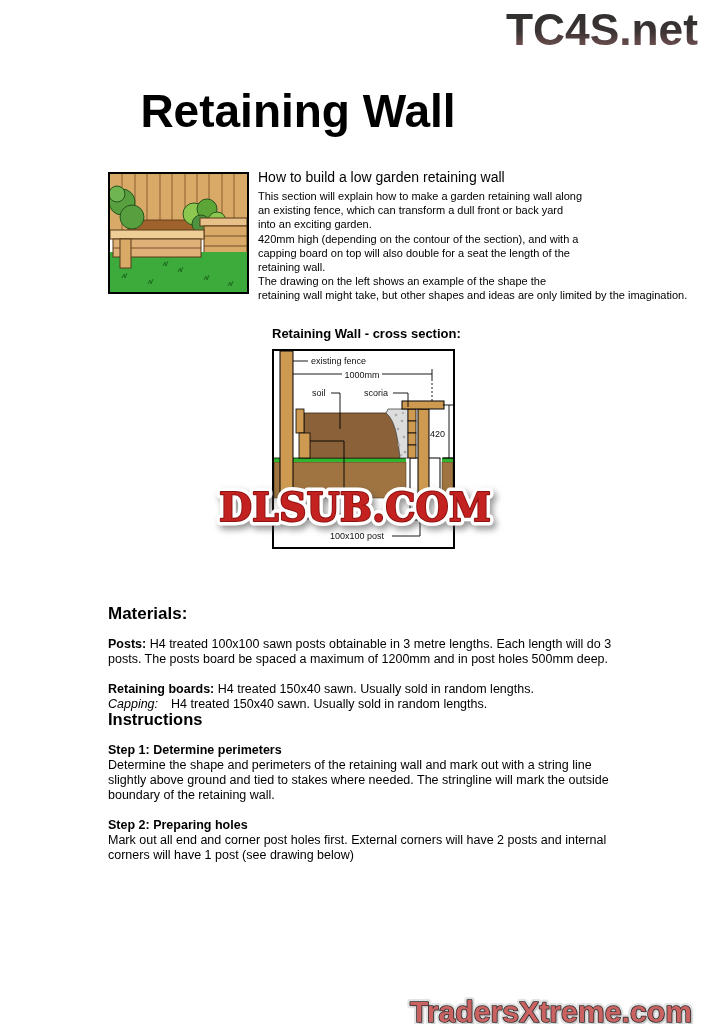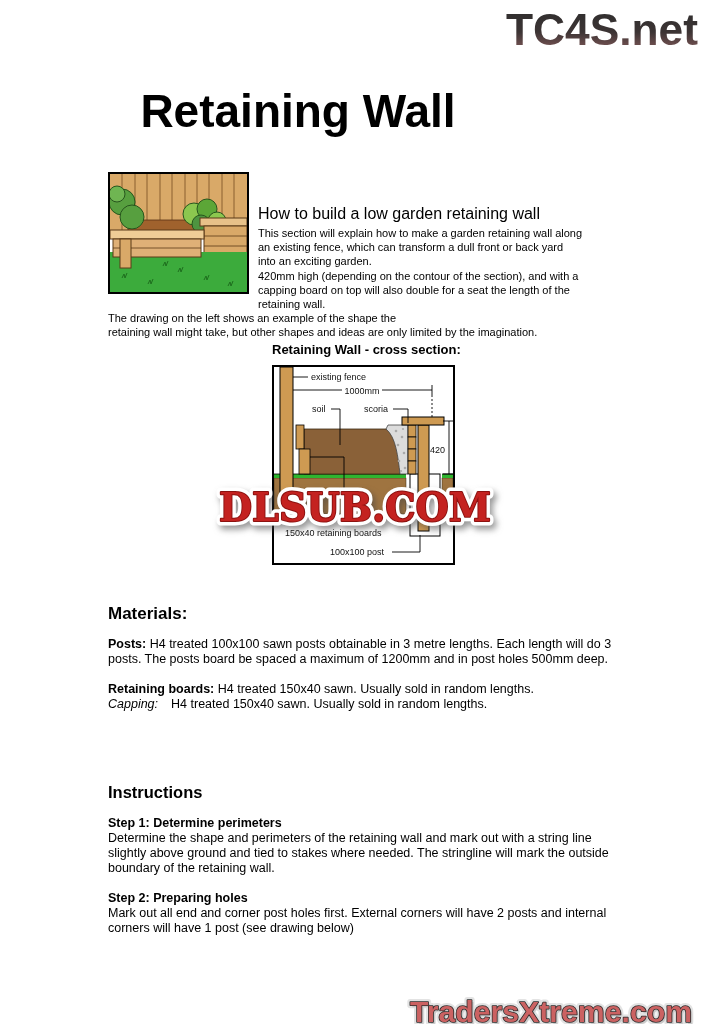--- a/index.html
+++ b/index.html
@@ -15,43 +15,43 @@
 
   
   #page-title {
     top:84px; left:0; width:596px; text-align:center;
     font-size:46px; font-weight:bold; letter-spacing:0px; line-height:54px;
   }
 
   
   #intro { top:167px; left:108px; width:520px; }
   #garden-art { float:left; margin:5px 9px 6px 0; display:block; }
-  .intro-heading { font-size:16px; line-height:20px; margin-bottom:2px; white-space:nowrap;margin-top:37px; }
+  .intro-heading { font-size:14px; line-height:20px; margin-bottom:2px; white-space:nowrap; }
   .bl { font-size:11px; line-height:14.2px; white-space:nowrap; }
 
   
-  #diagram { top:342px; left:272px; width:153px; }
+  #diagram { top:326px; left:272px; width:153px; }
   .diag-title { font-size:13px; font-weight:bold; text-align:center; width:183px; white-space:nowrap; }
   #diagram svg.cross { display:block; margin-top:8px; }
   .dlabel { font-family:"Liberation Sans",sans-serif; font-size:9px; fill:#111; }
 
   
   #watermark { top:478px; left:205px;text-decoration:underline; }
   #watermark svg { filter: drop-shadow(3px 4px 3px rgba(70,70,70,0.55)); }
 
   
   #materials { top:603px; left:108px; width:520px; }
   .h2 { font-size:17px; font-weight:bold; line-height:21px; margin-bottom:13px; }
   .tl { font-size:12.5px; line-height:15px; white-space:nowrap; }
   .gap-top { margin-top:15px; }
   .cap-label { font-style:italic; }
   .cap-rest { margin-left:13px; }
 
   
-  #instructions { top:782px; left:108px; width:520px; }
+  #instructions { top:709px; left:108px; width:520px; }
   .h2b { font-size:16.5px; font-weight:bold; line-height:20px; margin-bottom:14px; }
   .step-title { font-weight:bold; }
 
   
   #bottom-logo { top:972px; left:400px;margin-top:18px; }
 </style>
 </head>
 <body>
 
 <div id="top-logo" class="abs">

